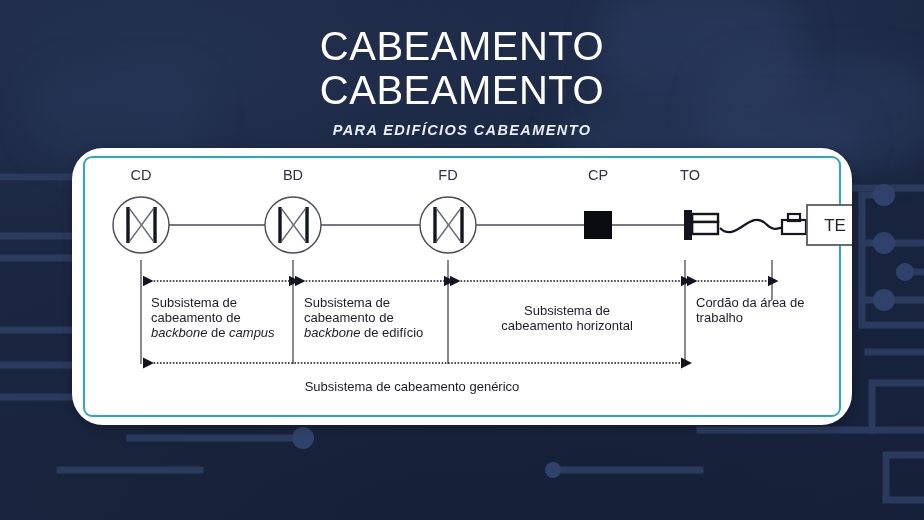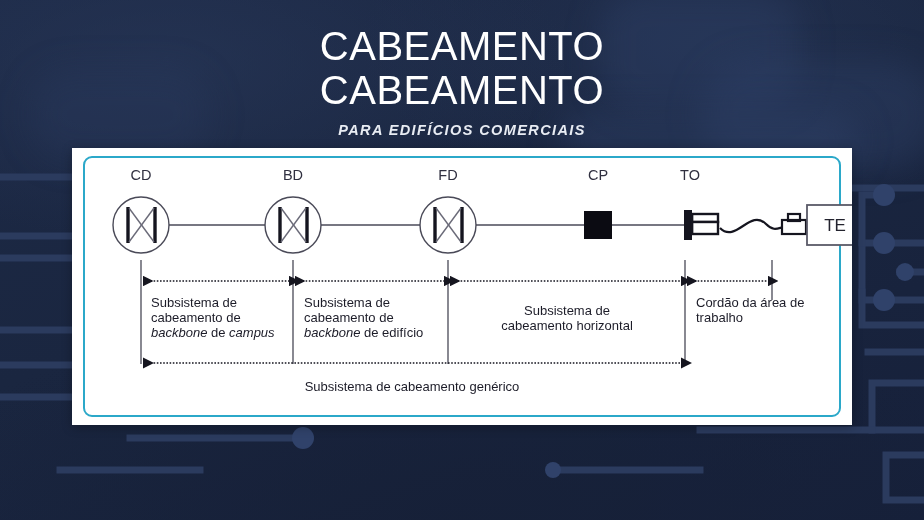--- a/index.html
+++ b/index.html
@@ -79,20 +79,21 @@
   
   #card {
     position: absolute;
     left: 72px;
     top: 148px;
     width: 780px;
     height: 277px;
     background: #ffffff;
     box-shadow: 0 2px 10px rgba(0,0,0,0.28);
     z-index: 4;
+    border-radius: 31px;
   }
   #card-border {
     position: absolute;
     left: 11px;
     top: 8px;
     right: 11px;
     bottom: 8px;
     border: 2.5px solid #2ba8c9;
     border-radius: 9px;
     pointer-events: none;
@@ -163,21 +164,21 @@
       <circle cx="303" cy="438" r="11"></circle>
       <circle cx="553" cy="470" r="8"></circle>
     </g>
   </svg>
 
   <div id="header">
     <h1 id="title">
       <span>CABEAMENTO</span>
       <span class="l2">CABEAMENTO</span>
     </h1>
-    <p id="subtitle">PARA EDIFÍCIOS COMERCIAIS</p>
+    <p id="subtitle">PARA EDIFÍCIOS CABEAMENTO</p>
   </div>
 
   <div id="card">
     <div id="card-border"></div>
 
     <svg id="diagram" viewBox="0 0 780 277" xmlns="http://www.w3.org/2000/svg">
 
       <defs>
         <marker id="arrL" viewBox="0 0 10 10" refX="9" refY="5" markerWidth="7" markerHeight="7" orient="auto-start-reverse">
           <path d="M 10 0 L 10 10 L 0 5 z" fill="#15151f"></path>

